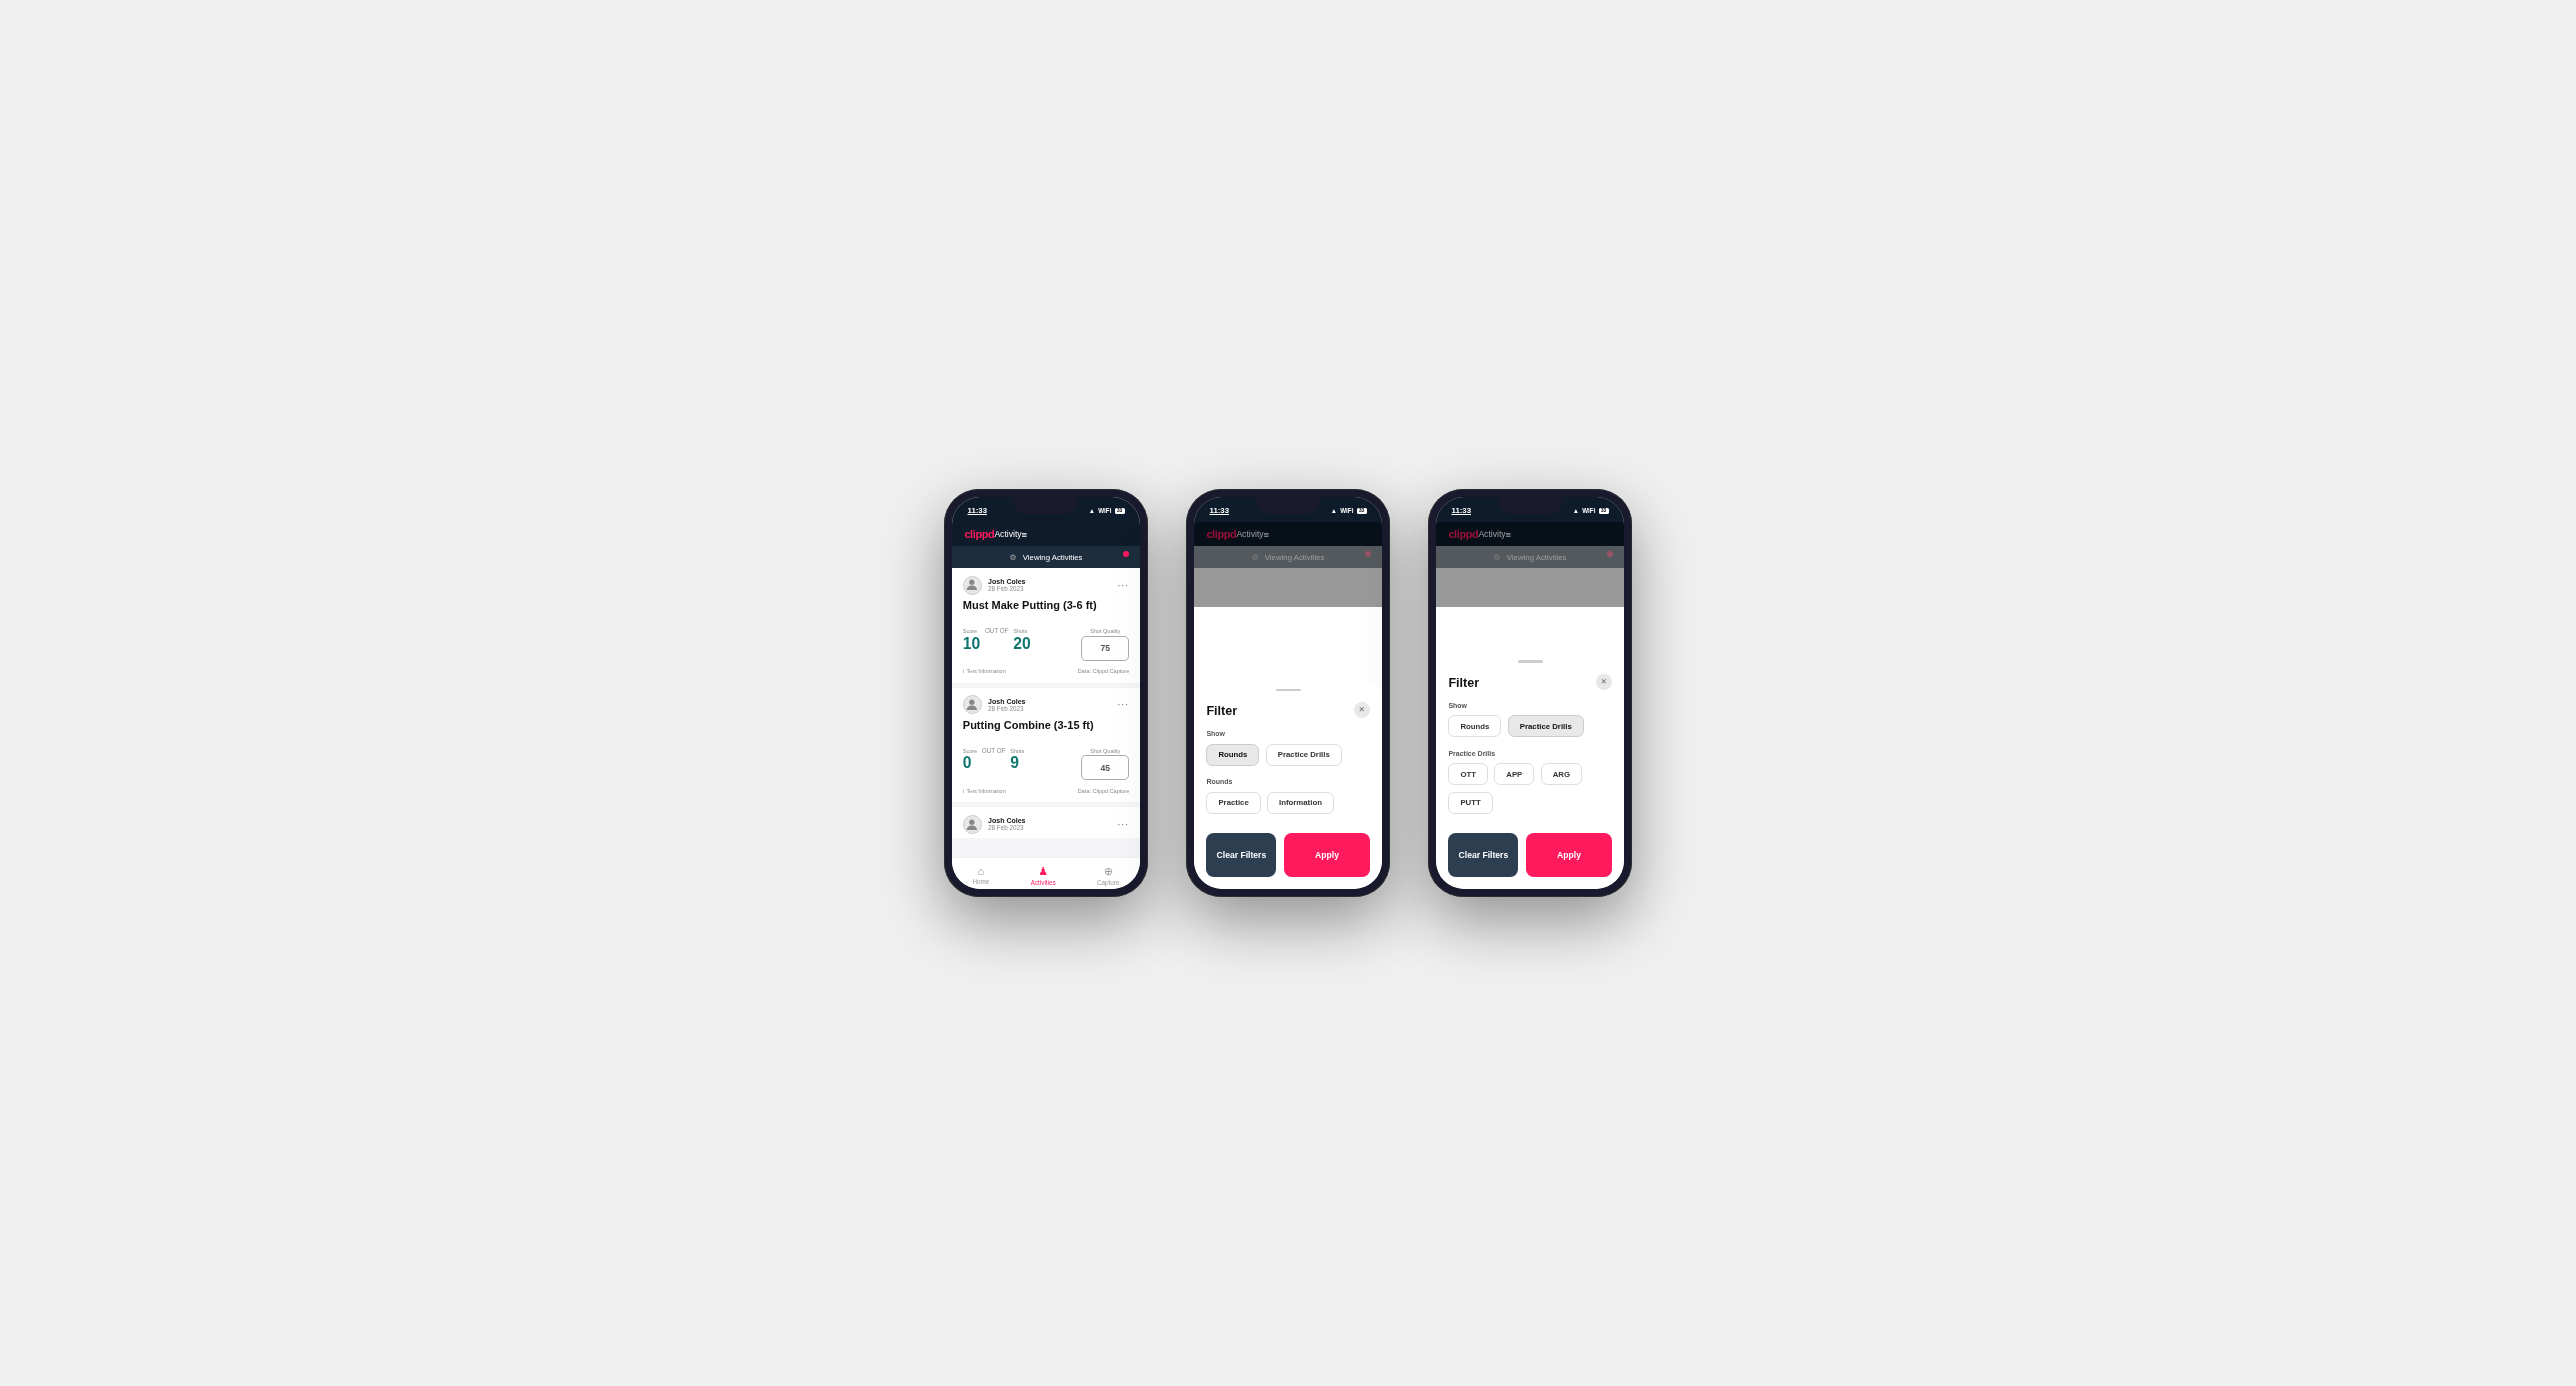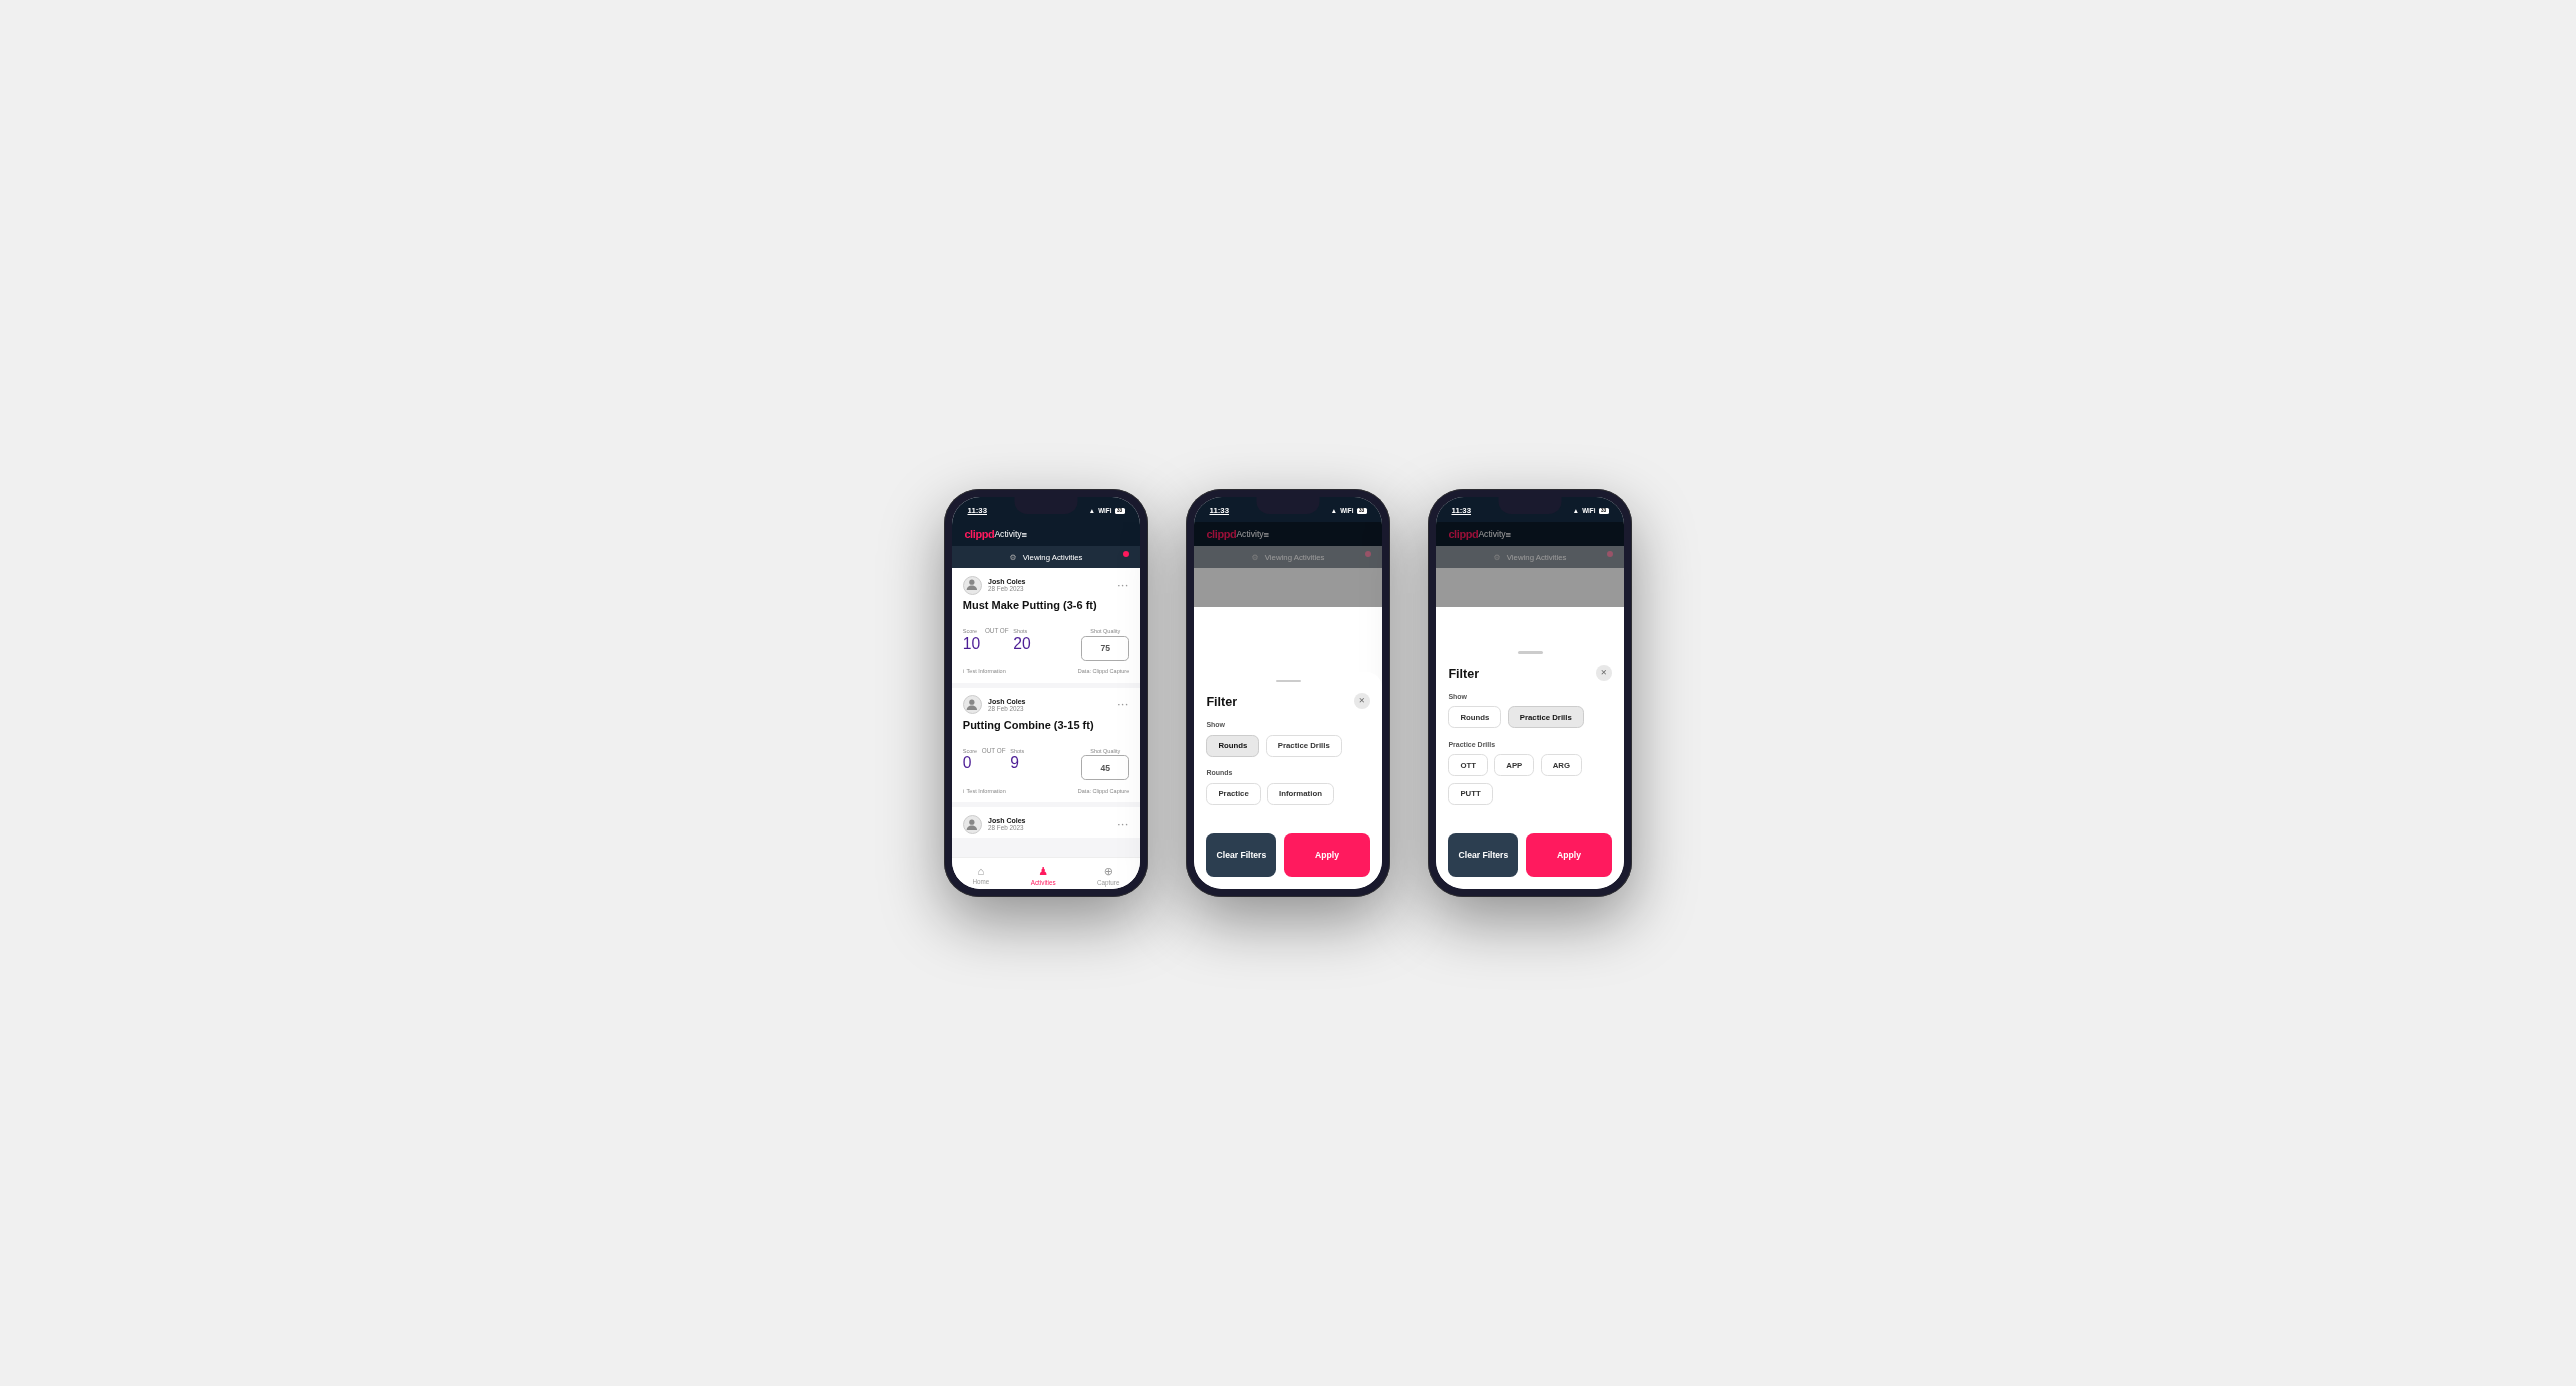--- a/index.html
+++ b/index.html
@@ -217,22 +217,22 @@
     }
 
     .stat-label {
       font-size: 5.5px;
       color: #888;
       margin-bottom: 1.6px;
     }
 
     .stat-value {
       font-size: 15.7px;
-      font-weight: 400;
-      color: #4c1d95;
+      font-weight: 700;
+      color: #0f766e;
       line-height: 1;
     }
 
     .out-of {
       font-size: 6.3px;
       color: #888;
       margin: 0 1.6px;
       padding-top: 9.4px;
     }
 
@@ -369,21 +369,21 @@
 
     .filter-btn.active {
       background: #e8e8e8;
       border-color: #ccc;
       color: #111;
     }
 
     .modal-footer {
       display: flex;
       gap: 8px;
-      margin-top: 28px;
+      margin-top: 19px;
     }
 
     .btn-clear {
       flex: 1;
       padding: 9.4px;
       background: #2c3e50;
       color: white;
       border: none;
       border-radius: 7.8px;
       font-size: 8.6px;

